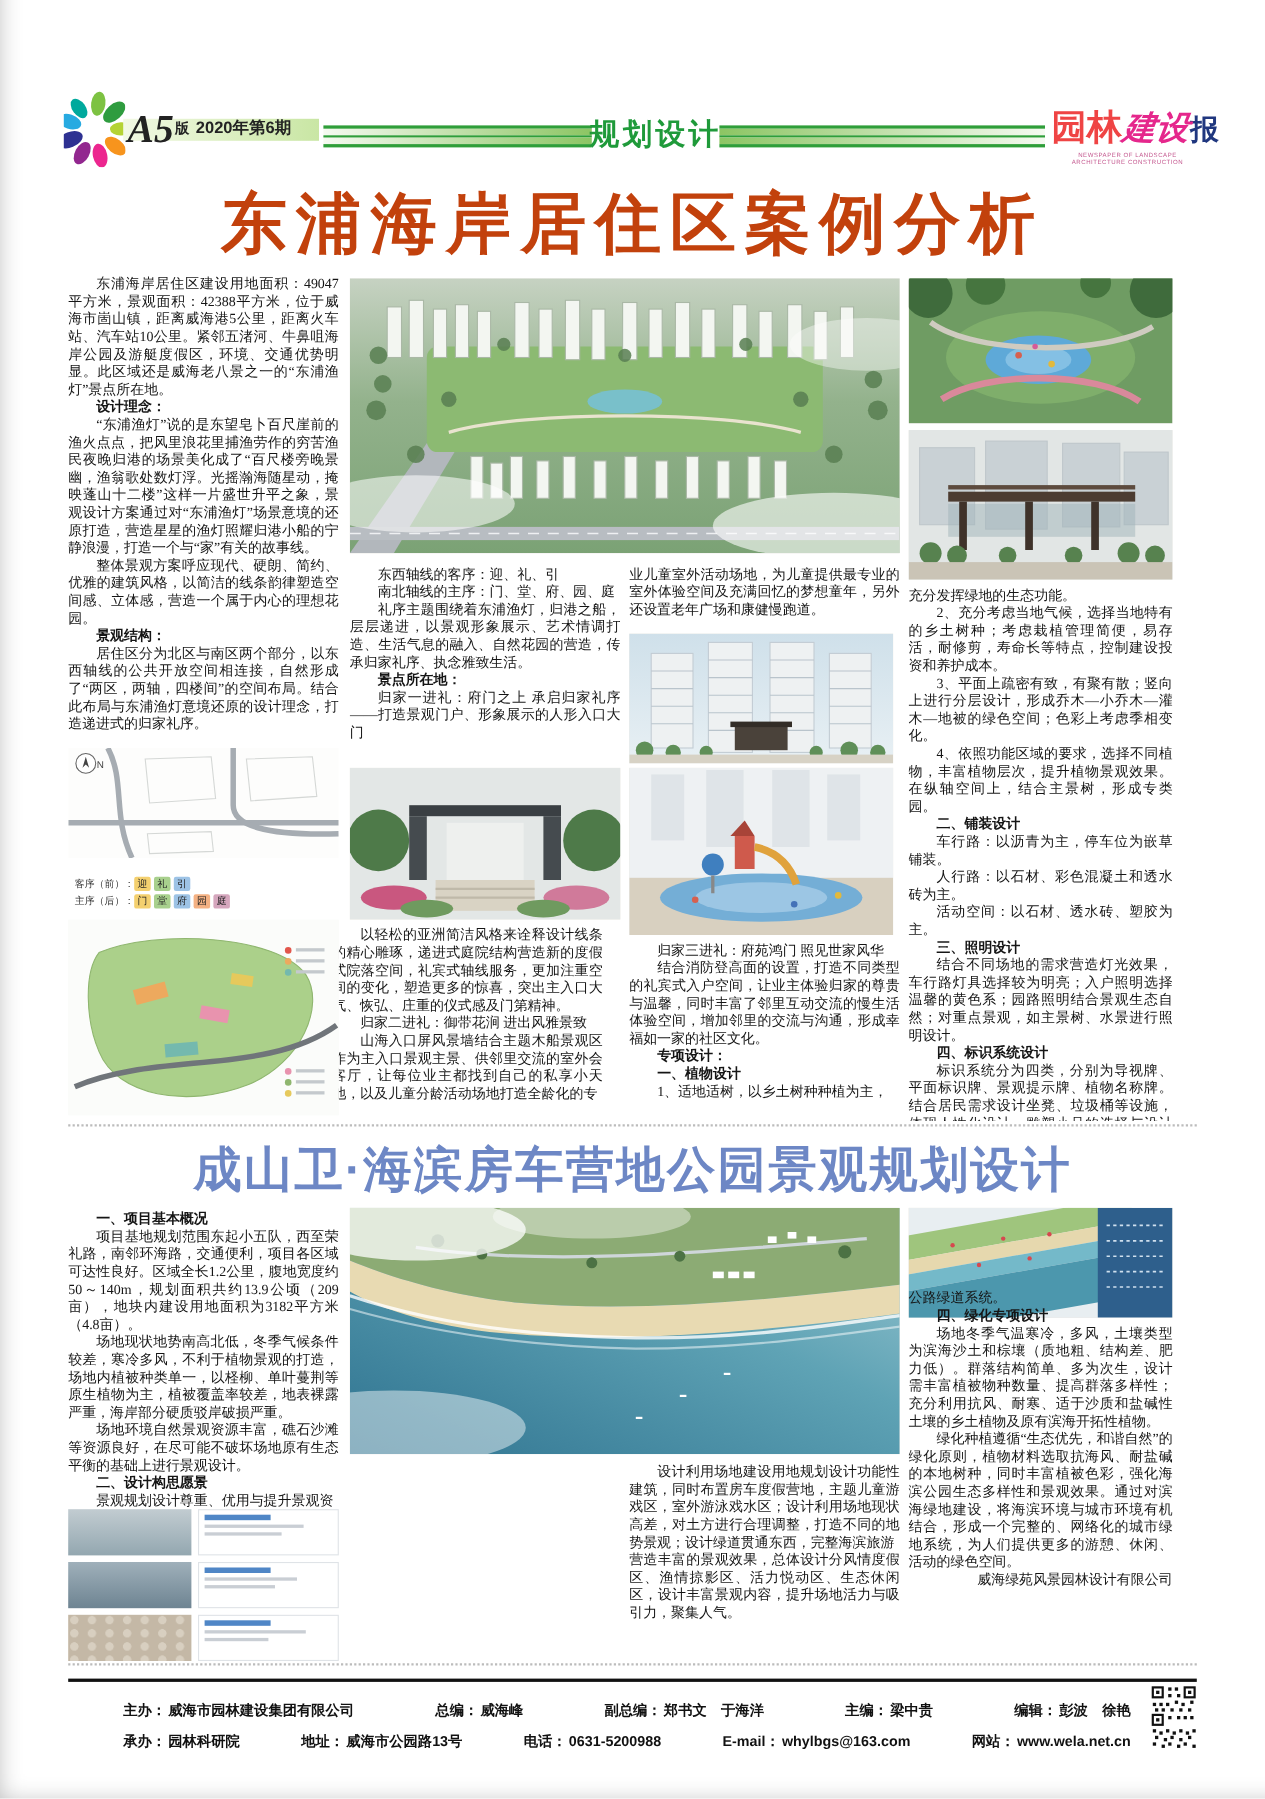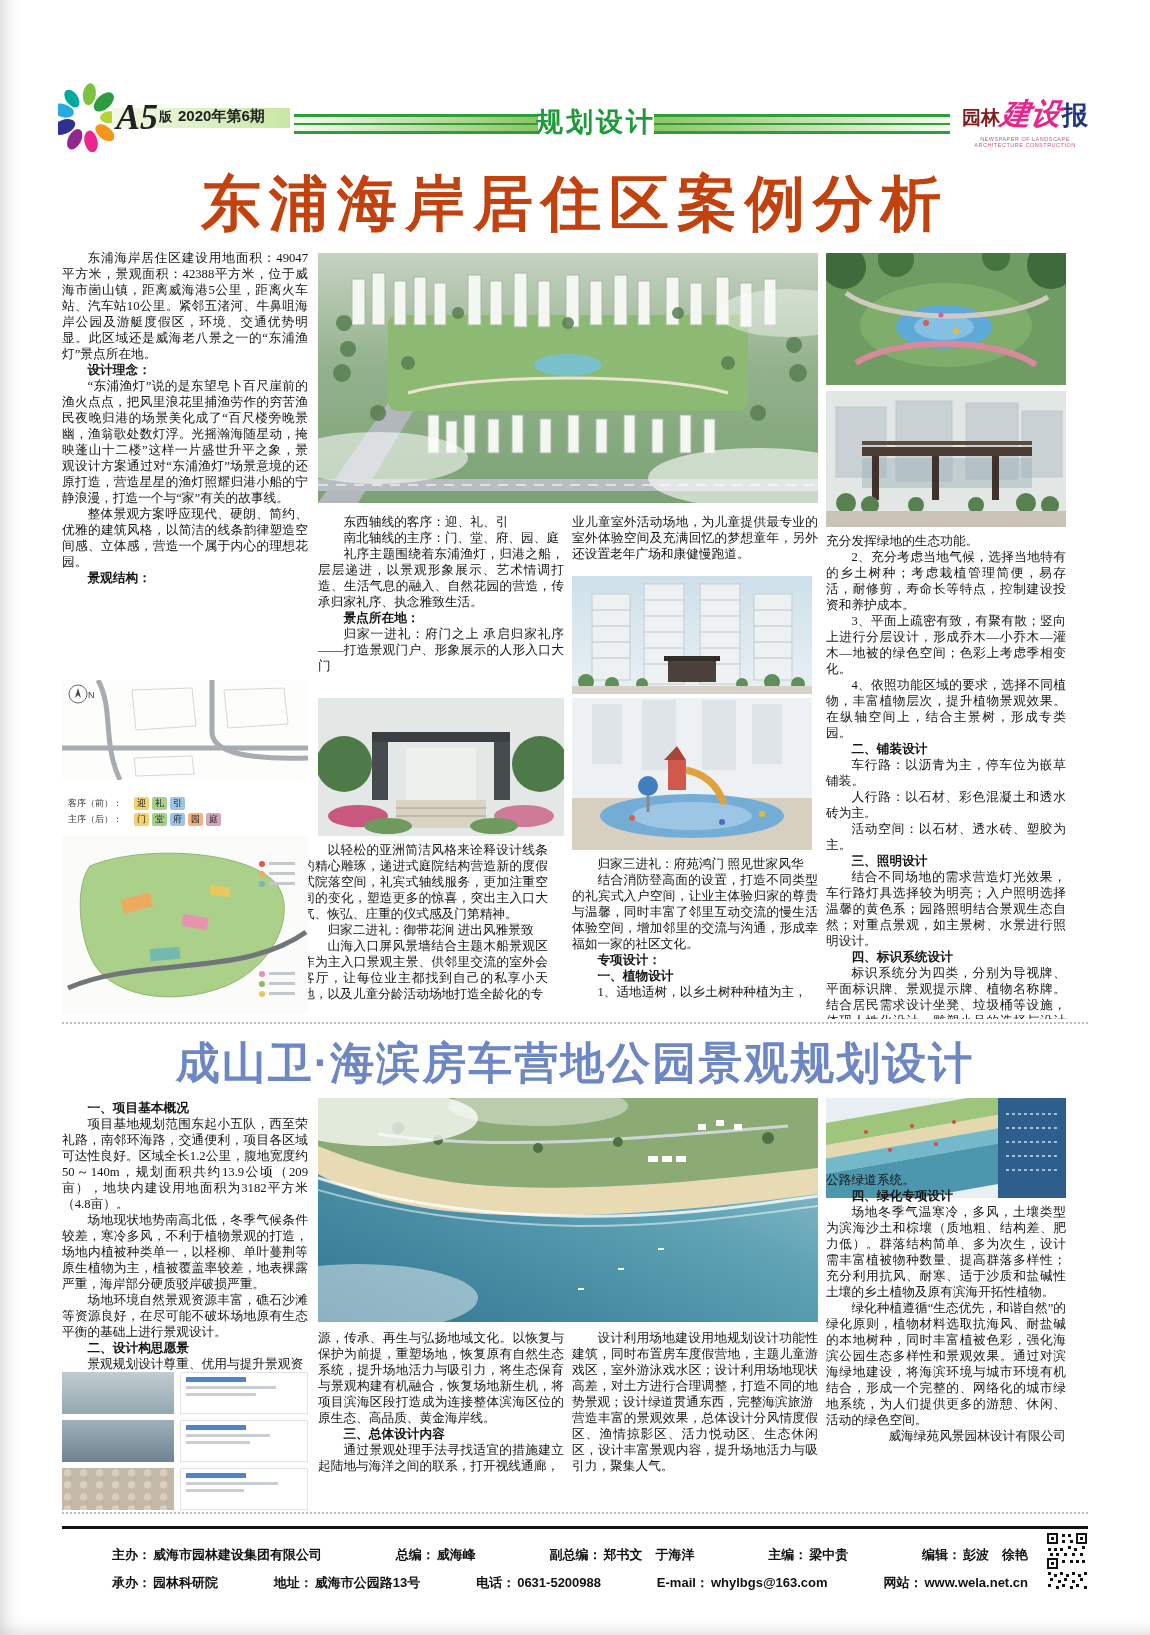--- a/index.html
+++ b/index.html
@@ -18,41 +18,41 @@
   .stripe i{display:block;height:2.5px;background:#2f9e39;}
   .stripe .fillA{height:6px;}
   .stripe-left{left:294px;width:244px;}
   .stripe-left .fillA{background:linear-gradient(90deg,rgba(190,222,160,.15),#8cc563);}
   .stripe-right{left:654px;width:296px;}
   .stripe-right .fillA{background:linear-gradient(270deg,rgba(190,222,160,.15),#8cc563);}
   .section-title{position:absolute;left:536px;top:104px;width:120px;text-align:center;
       font-family:"Liberation Sans","DejaVu Sans",sans-serif;font-weight:900;font-size:27px;color:#1f9a3a;letter-spacing:3px;}
   .masthead{position:absolute;left:956px;top:94px;width:138px;text-align:center;}
   .mast-cn{white-space:nowrap;}
-  .mast-cn .m1{font-family:"Liberation Sans",sans-serif;font-weight:900;font-size:19px;color:#7f1d1d;}
+  .mast-cn .m1{font-family:"Liberation Sans",sans-serif;font-weight:900;font-size:32px;color:#ef4444;}
   .mast-cn .m2{font-family:"Liberation Serif",serif;font-weight:900;font-style:italic;font-size:30px;color:#e5278c;display:inline-block;transform:skewX(-8deg);margin:0 1px;}
   .mast-cn .m3{font-family:"Liberation Sans",sans-serif;font-weight:900;font-size:26px;color:#20377f;}
   .mast-en{font-family:"Liberation Sans",sans-serif;font-size:5.5px;letter-spacing:.5px;color:#c4588f;margin-top:1px;}
   
   .title1{position:absolute;left:62px;top:164px;width:1026px;text-align:center;
       font-family:"Liberation Sans","DejaVu Sans",sans-serif;font-weight:900;font-size:60px;letter-spacing:8px;color:#c2410c;}
   .title2{position:absolute;left:62px;top:1034px;width:1026px;text-align:center;
       font-family:"Liberation Sans","DejaVu Sans",sans-serif;font-weight:900;font-size:44px;letter-spacing:2px;color:#6d87c5;}
   
   .col{position:absolute;width:246px;font-size:12.7px;line-height:16px;text-align:justify;color:#151515;overflow:hidden;}
   .blk{margin:0;text-indent:2em;}
   .blk-c{text-indent:0;}
   .blk-h{font-family:"Liberation Sans","DejaVu Sans",sans-serif;font-weight:700;}
   .blk-sig{text-align:right;text-indent:0;}
   
   .img{position:absolute;overflow:hidden;background:#e8e8e4;}
   .img svg{display:block;}
   
   .plan-labels{position:absolute;left:6px;right:6px;bottom:4px;font-family:"Liberation Sans",sans-serif;font-size:9px;color:#333;}
-  .plan-label{display:flex;align-items:center;margin-top:3px;gap:12px;}
+  .plan-label{display:flex;align-items:center;margin-top:3px;}
   .chip{display:inline-block;min-width:11px;text-align:center;padding:1px 2px;margin-right:3px;color:#222;border-radius:2px;font-size:9px;line-height:11px;}
   .chips .chip:nth-child(1){background:#f4d06f;}
   .chips .chip:nth-child(2){background:#a8d08d;}
   .chips .chip:nth-child(3){background:#9dc3e6;}
   .chips .chip:nth-child(4){background:#f4b183;}
   .chips .chip:nth-child(5){background:#d5a6bd;}
   
   .an-rows{position:absolute;left:62px;top:1372px;width:246px;}
   .an-row{display:flex;gap:6px;height:42px;margin-bottom:6px;}
   .an-ph{width:112px;height:42px;}
@@ -121,20 +121,21 @@
   </div>
 
   <div class="title1">东浦海岸居住区案例分析</div>
 
   <div class="col" style="left:62px;top:250px;height:428px;">
       <div class="blk blk-p">东浦海岸居住区建设用地面积：49047平方米，景观面积：42388平方米，位于威海市崮山镇，距离威海港5公里，距离火车站、汽车站10公里。紧邻五渚河、牛鼻咀海岸公园及游艇度假区，环境、交通优势明显。此区域还是威海老八景之一的“东浦渔灯”景点所在地。</div>
       <div class="blk blk-h">设计理念：</div>
       <div class="blk blk-p">“东浦渔灯”说的是东望皂卜百尺崖前的渔火点点，把风里浪花里捕渔劳作的穷苦渔民夜晚归港的场景美化成了“百尺楼旁晚景幽，渔翁歌处数灯浮。光摇瀚海随星动，掩映蓬山十二楼”这样一片盛世升平之象，景观设计方案通过对“东浦渔灯”场景意境的还原打造，营造星星的渔灯照耀归港小船的宁静浪漫，打造一个与“家”有关的故事线。</div>
       <div class="blk blk-p">整体景观方案呼应现代、硬朗、简约、优雅的建筑风格，以简洁的线条韵律塑造空间感、立体感，营造一个属于内心的理想花园。</div>
       <div class="blk blk-h">景观结构：</div>
+      <div class="blk blk-p">居住区分为北区与南区两个部分，以东西轴线的公共开放空间相连接，自然形成了“两区，两轴，四楼间”的空间布局。结合此布局与东浦渔灯意境还原的设计理念，打造递进式的归家礼序。</div>
     </div>
 
   <div class="img" style="left:318px;top:253px;width:500px;height:250px;">
     <svg width="500" height="250" viewBox="0 0 500 250" preserveAspectRatio="none">
       <defs>
           <linearGradient id="g1" x1="0" y1="0" x2="0" y2="1">
         <stop offset="0" stop-color="#c6d2c2"></stop>
             <stop offset=".45" stop-color="#93b28c"></stop>
             <stop offset="1" stop-color="#7ba275"></stop>
       </linearGradient>
@@ -498,25 +499,20 @@
           <rect x="300" y="170" width="6" height="2"></rect>
           <rect x="340" y="150" width="6" height="2"></rect>
           <rect x="260" y="190" width="6" height="2"></rect>
         </g>
       <ellipse cx="60" cy="20" rx="100" ry="28" fill="#fff" opacity=".75"></ellipse>
       <ellipse cx="40" cy="200" rx="120" ry="34" fill="#fff" opacity=".45"></ellipse>
       <ellipse cx="220" cy="8" rx="90" ry="20" fill="#fff" opacity=".4"></ellipse>
     </svg>
   </div>
 
-  <div class="col" style="left:318px;top:1330px;height:176px;">
-      <div class="blk blk-c">源，传承、再生与弘扬地域文化。以恢复与保护为前提，重塑场地，恢复原有自然生态系统，提升场地活力与吸引力，将生态保育与景观构建有机融合，恢复场地新生机，将项目滨海区段打造成为连接整体滨海区位的原生态、高品质、黄金海岸线。</div>
-      <div class="blk blk-h">三、总体设计内容</div>
-      <div class="blk blk-p">通过景观处理手法寻找适宜的措施建立起陆地与海洋之间的联系，打开视线通廊，</div>
-    </div>
   <div class="col" style="left:572px;top:1330px;height:180px;">
       <div class="blk blk-p">设计利用场地建设用地规划设计功能性建筑，同时布置房车度假营地，主题儿童游戏区，室外游泳戏水区；设计利用场地现状高差，对土方进行合理调整，打造不同的地势景观；设计绿道贯通东西，完整海滨旅游</div>
       <div class="blk blk-c">营造丰富的景观效果，总体设计分风情度假区、渔情掠影区、活力悦动区、生态休闲区，设计丰富景观内容，提升场地活力与吸引力，聚集人气。</div>
     </div>
 
   <div class="img" style="left:826px;top:1098px;width:240px;height:100px;">
     <svg width="240" height="100" viewBox="0 0 240 100" preserveAspectRatio="none">
       <rect width="240" height="100" fill="#e8eef1"></rect>
       <g transform="rotate(-10 100 50)">
         <rect x="-20" y="8" width="230" height="22" fill="#9fc57d"></rect>

